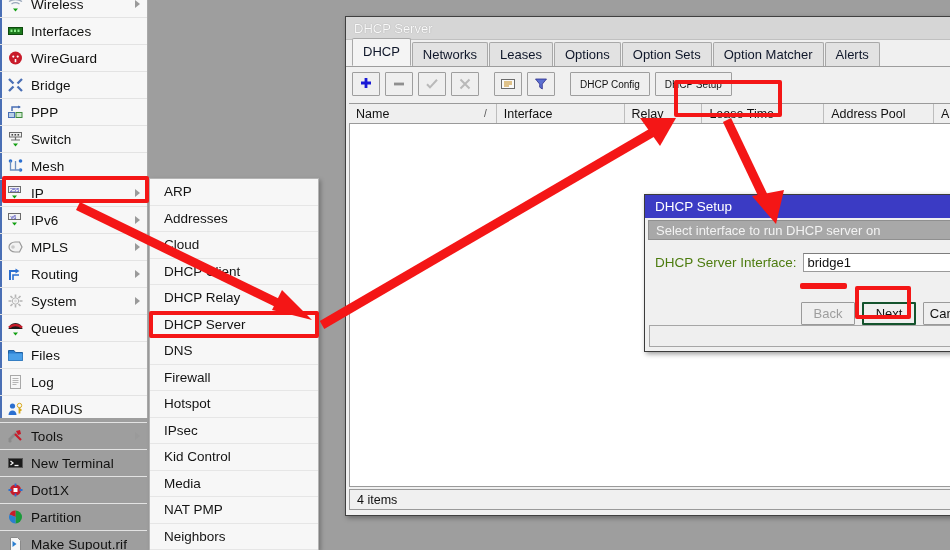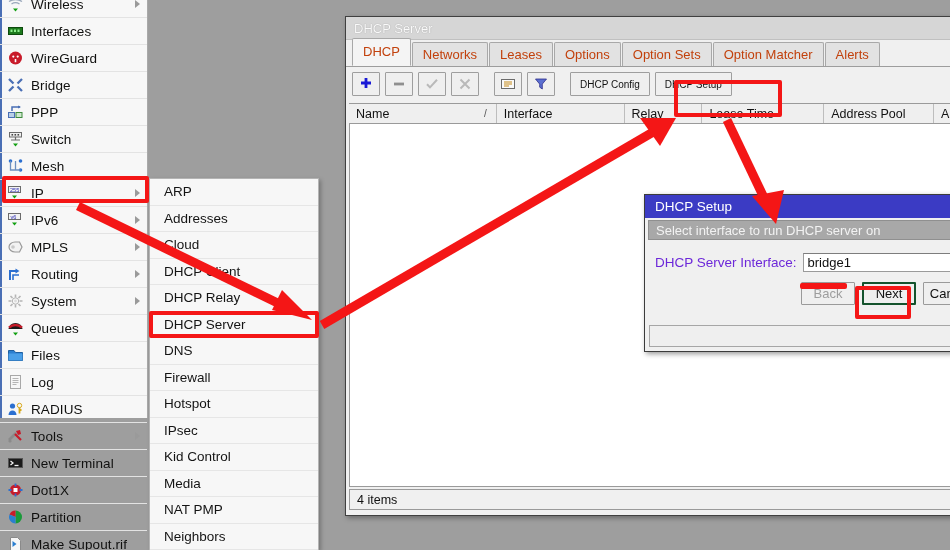--- a/index.html
+++ b/index.html
@@ -64,21 +64,21 @@
   #dhcpwin .titlebar .ttxt{
     text-shadow:0 0 1px rgba(0,0,0,.35);
     color:#fafafa;
   }
   .tabs{
     height:27px;display:flex;align-items:flex-end;
     background:#f0f0f0;padding-left:6px;
     border-bottom:1px solid #9d9d9d;box-sizing:border-box;
   }
   .tab{
-    height:23px;line-height:23px;padding:0 10px;font-size:13px;color:#c2410c;
+    height:23px;line-height:23px;padding:0 10px;font-size:13px;color:#0f172a;
     background:#e2e2e2;border:1px solid #a8a8a8;border-bottom:none;
     margin-right:1px;border-radius:2px 2px 0 0;white-space:nowrap;
   }
   .tab.active{background:#f4f4f4;height:26px;line-height:25px;border-bottom:1px solid #f4f4f4;}
 
   .toolbar{
     height:34px;display:flex;align-items:center;padding-left:6px;gap:5px;
     background:#f0f0f0;
   }
   .tb-btn{
@@ -127,35 +127,35 @@
     padding-left:10px;color:#ffffff;font-size:13.5px;
   }
   #setupdlg .dsub{
     height:20px;background:#a8a8a8;border:1px solid #8f8f8f;
     margin:2px 3px 0 3px;display:flex;align-items:center;padding-left:7px;
     color:#f2f2f2;font-size:13px;box-sizing:border-box;
   }
   #setupdlg .drow{
     margin-top:13px;display:flex;align-items:center;padding-left:10px;
   }
-  #setupdlg .dlabel{font-size:13.5px;color:#6d28d9;white-space:nowrap;}
+  #setupdlg .dlabel{font-size:13.5px;color:#4d7c0f;white-space:nowrap;}
   #setupdlg .dinput{
     margin-left:6px;height:19px;flex:1;background:#ffffff;
     border:1px solid #9a9a9a;border-top-color:#7d7d7d;
     display:flex;align-items:center;padding-left:4px;
     font-size:13px;color:#101010;box-sizing:border-box;
   }
   #setupdlg .dbtns{
     margin-top:10px;display:flex;justify-content:flex-end;
     padding-right:6px;gap:7px;
   }
   #setupdlg .dbtn{
     min-width:54px;height:23px;background:#efefef;border:1px solid #9a9a9a;
     display:flex;align-items:center;justify-content:center;
-    font-size:13px;color:#111;box-sizing:border-box;border-radius:1px;
+    font-size:13px;color:#111;box-sizing:border-box;border-radius:1px;margin-top:20px;
   }
   #setupdlg .dbtn.disabled{color:#9d9d9d;}
   #setupdlg .dbtn.focused{border:2px solid #14532d;}
   #setupdlg .dfoot{
     position:absolute;left:4px;right:4px;bottom:4px;height:22px;
     background:#efefef;border:1px solid #a6a6a6;box-sizing:border-box;
   }
 
   
   .hl{

